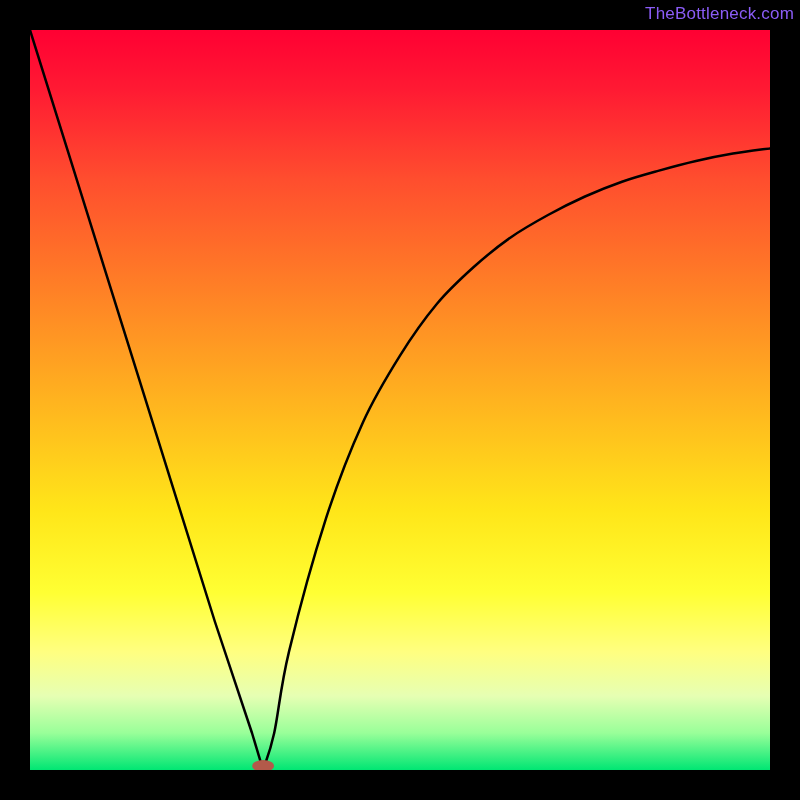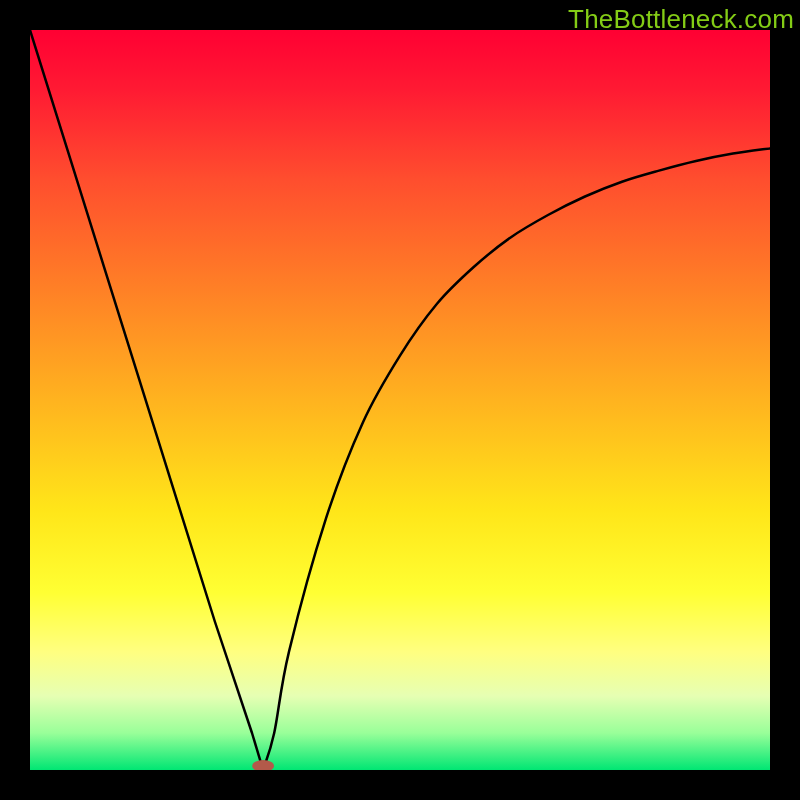--- a/index.html
+++ b/index.html
@@ -41,22 +41,22 @@
     position: absolute;
     left: 0;
     top: 0;
     width: 740px;
     height: 740px;
   }
   .watermark {
     position: absolute;
     top: 4px;
     right: 6px;
-    color: #84cc16;
-    font-size: 26px;
+    color: #8b5cf6;
+    font-size: 17px;
     font-weight: normal;
     letter-spacing: 0.2px;
   }
 </style>
 </head>
 <body>
 
 <div class="container">
   <div class="plot-area">
     <svg class="curve-svg" viewBox="0 0 740 740" preserveAspectRatio="none">

